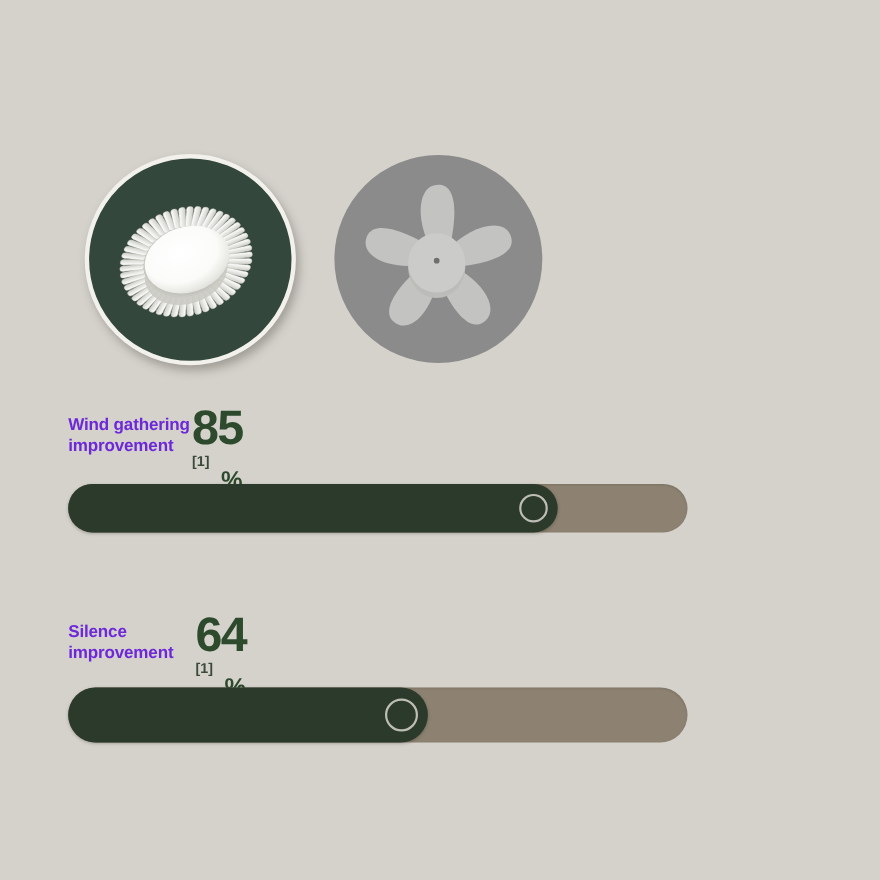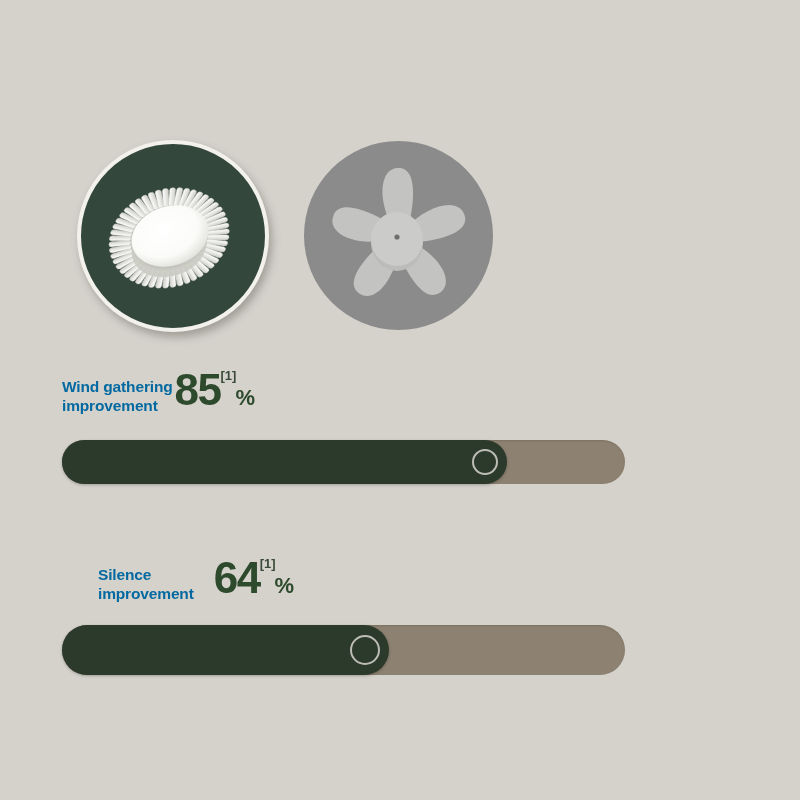--- a/index.html
+++ b/index.html
@@ -66,33 +66,34 @@
 
   .metric-head {
     position: absolute;
     left: 62px;
     top: 0;
     display: flex;
     align-items: flex-start;
   }
 
   .metric-label {
-    color: #0369a1;
+    color: #6d28d9;
     font-size: 15.5px;
     font-weight: bold;
     line-height: 19px;
     letter-spacing: -0.15px;
     padding-top: 9px;
     white-space: pre-line;
   }
 
   .metric-value-wrap {
     display: flex;
     align-items: flex-start;
     color: #2d4a2c;
+    flex-direction: column;
   }
 
   .metric-number {
     font-size: 44px;
     font-weight: bold;
     line-height: 44px;
     letter-spacing: -1.5px;
   }
 
   .metric-sup {
@@ -381,21 +382,21 @@
     </div>
   </div>
   <div class="slider" id="slider-0">
     <div class="slider-fill" style="width: 79%;"></div>
     <div class="slider-knob" style="left: calc(79% - 22px);"></div>
   </div>
 </div>
 
 <div class="metric-block" id="metric-1">
   <div class="metric-head">
-    <div class="metric-label" style="margin-right: 20px; margin-left: 36px;">Silence
+    <div class="metric-label" style="margin-right: 20px;">Silence
 improvement</div>
     <div class="metric-value-wrap">
       <span class="metric-number">64</span>
       <span class="metric-sup">[1]</span>
       <span class="metric-pct">%</span>
     </div>
   </div>
   <div class="slider" id="slider-1">
     <div class="slider-fill" style="width: 58%;"></div>
     <div class="slider-knob" style="left: calc(58% - 24px);"></div>

